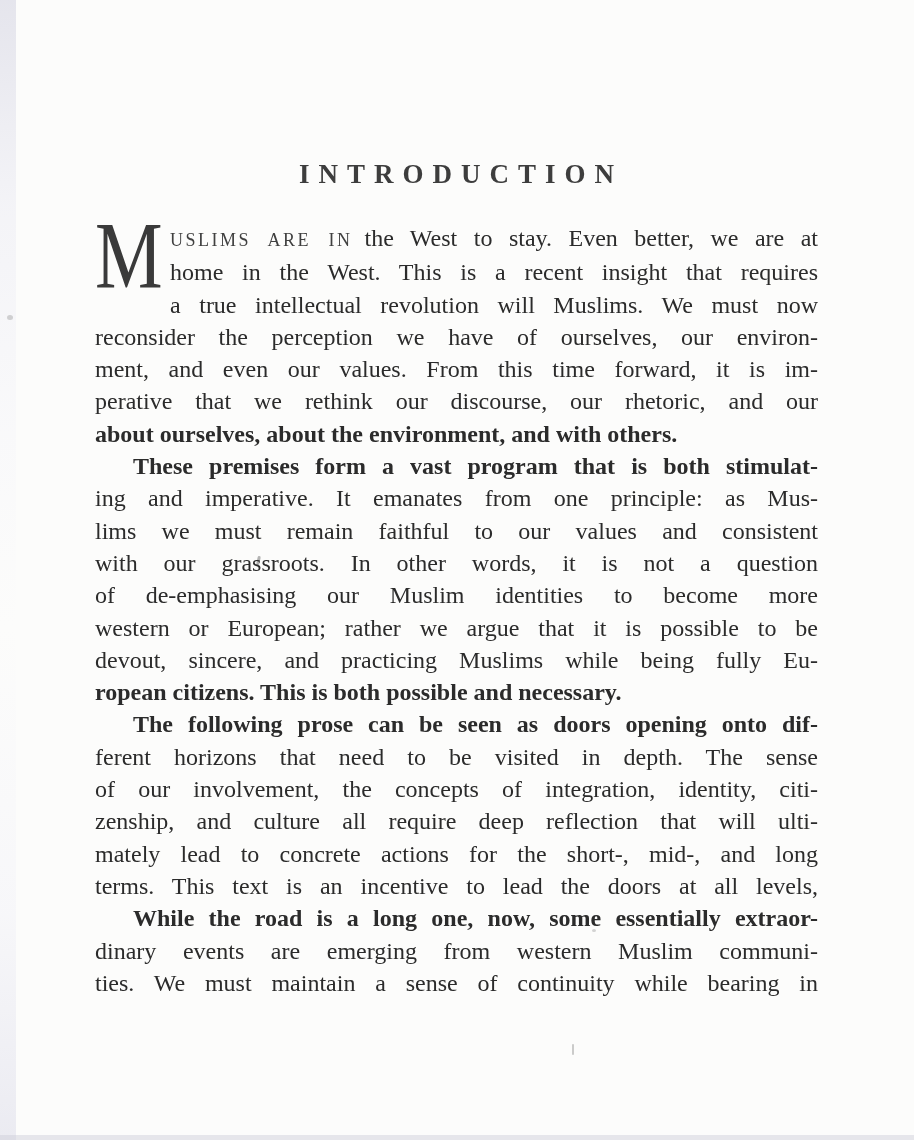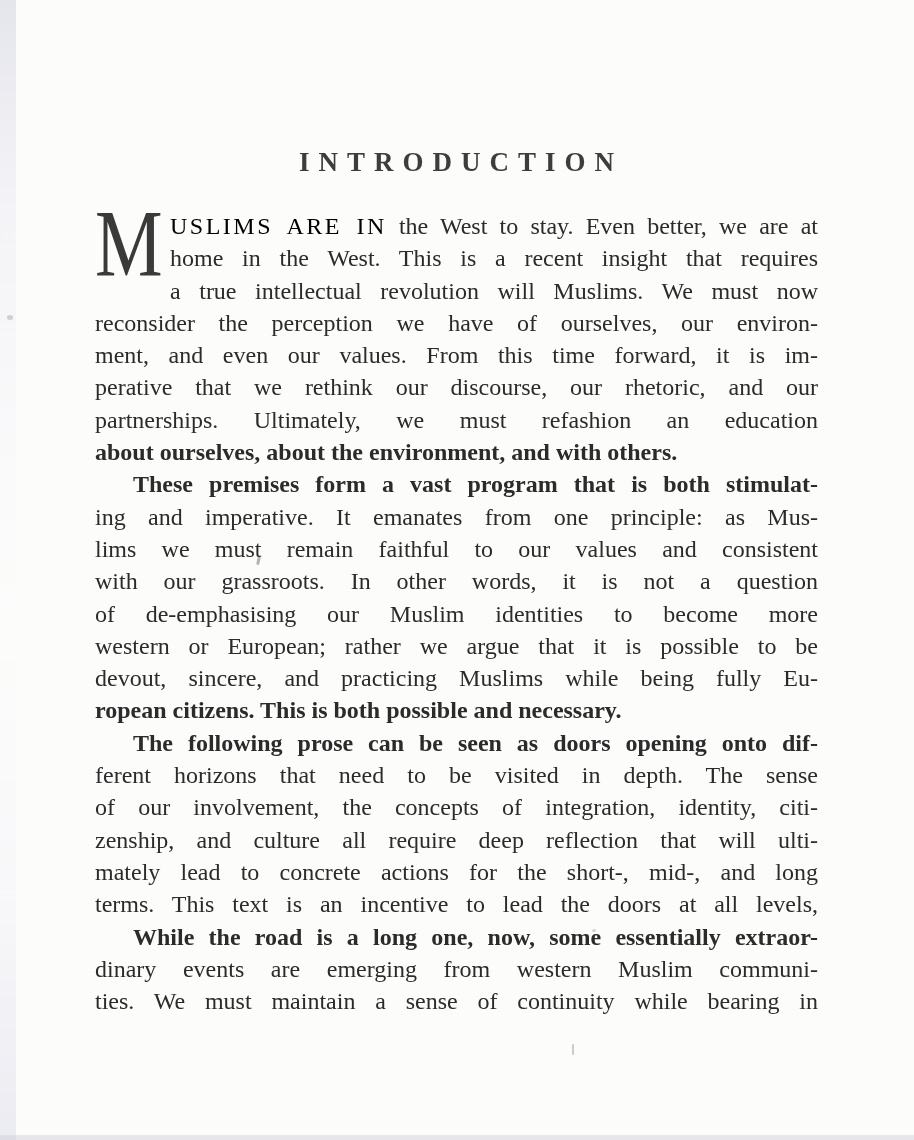--- a/index.html
+++ b/index.html
@@ -8,21 +8,21 @@
     width: 914px;
     height: 1140px;
     background: #fcfcfb;
     overflow: hidden;
     font-family: "Liberation Serif", "DejaVu Serif", serif;
     color: #2b2b2b;
   }
   .content {
     position: absolute;
     left: 95px;
-    top: 144px;
+    top: 156px;
     width: 723px;
   }
   h1.title {
     margin: 0 0 30px 0;
     font-size: 27px;
     line-height: 36px;
     font-weight: 700;
     letter-spacing: 9px;
     text-align: center;
     text-indent: 9px; 
@@ -50,23 +50,23 @@
     height: 65px;
     margin: 2px 9px 0 0;
     font-size: 95px;
     line-height: 64px;
     color: #3a3a3a;
     transform: scaleX(0.8);
     transform-origin: left center;
     overflow: visible;
   }
   .smallcaps {
-    font-size: 24px;
+    font-size: 18px;
     letter-spacing: 2.5px;
-    color: #000000;
+    color: #404040;
   }
   .lead-rest { margin-left: 12px; }
   
   .edge-left {
     position: absolute; left: 0; top: 0; width: 16px; height: 100%;
     background: linear-gradient(to bottom,
       rgba(206,206,222,0.50) 0%,
       rgba(228,228,240,0.35) 18%,
       rgba(240,240,248,0.25) 38%,
       rgba(255,255,255,0) 55%,
@@ -100,21 +100,20 @@
     <h1 class="title">INTRODUCTION</h1>
     <div class="body-text">
         <div class="para">
           <span class="dropcap">M</span>
           <div class="line"><span class="smallcaps">USLIMS ARE IN</span><span class="lead-rest">the West to stay. Even better, we are at</span></div>
           <div class="line">home in the West. This is a recent insight that requires</div>
           <div class="line">a true intellectual revolution will Muslims. We must now</div>
           <div class="line">reconsider the perception we have of ourselves, our environ-</div>
           <div class="line">ment, and even our values. From this time forward, it is im-</div>
           <div class="line">perative that we rethink our discourse, our rhetoric, and our</div>
-          <div class="line">partnerships. Ultimately, we must refashion an education</div>
           <div class="line last">about ourselves, about the environment, and with others.</div>
         </div>
         <div class="para">
           <div class="line first-indent">These premises form a vast program that is both stimulat-</div>
           <div class="line">ing and imperative. It emanates from one principle: as Mus-</div>
           <div class="line">lims we must remain faithful to our values and consistent</div>
           <div class="line">with our grassroots. In other words, it is not a question</div>
           <div class="line">of de-emphasising our Muslim identities to become more</div>
           <div class="line">western or European; rather we argue that it is possible to be</div>
           <div class="line">devout, sincere, and practicing Muslims while being fully Eu-</div>

